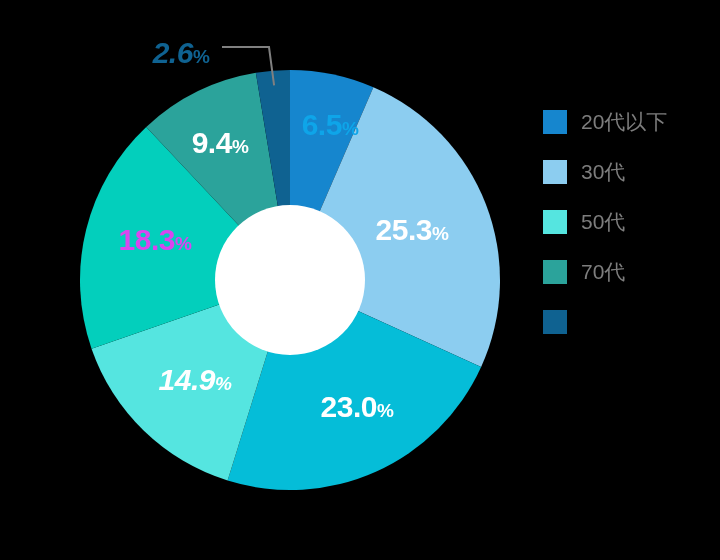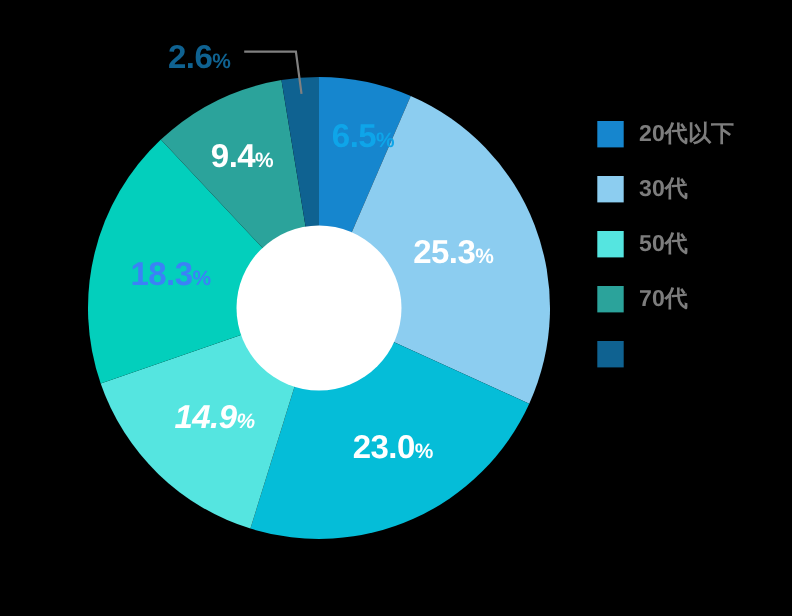--- a/index.html
+++ b/index.html
@@ -34,34 +34,33 @@
   .slice-label .pct { font-size:19px; }
 
   .callout-label {
     position:absolute;
     font-weight:700;
     white-space:nowrap;
     transform:translate(-50%,-50%);
     letter-spacing:-0.5px;
     line-height:1;
   }
-  .callout-label .num { font-size:30px; }
+  .callout-label .num { font-size:30px;font-style:italic; }
   .callout-label .pct { font-size:19px; }
 
   #legend {
     position:absolute;
     left:543px; top:110px;
     width:170px;
   }
   .legend-item {
     display:flex;
     align-items:flex-end;
     height:24px;
     margin-bottom:26px;
-    font-weight:bold;
   }
   .legend-swatch {
     width:24px; height:24px;
     flex:0 0 24px;
     display:block;
   }
   .legend-text {
     margin-left:14px;
     color:#7d7d7d;
     font-size:21px;
@@ -88,21 +87,21 @@
       <g id="leader-group">
           <polyline points="222,47 269,47 274.1,85.4" fill="none" stroke="#808080" stroke-width="2"></polyline>
         </g>
       <circle id="donut-hole" cx="290" cy="280" r="75" fill="#ffffff"></circle>
     </svg>
     <div id="labels-layer">
         <div class="slice-label" style="left: 330px; top: 125px; color: #0ea5e9;"><span class="num">6.5</span><span class="pct">%</span></div>
         <div class="slice-label" style="left: 412px; top: 230px; color: rgb(255, 255, 255);"><span class="num">25.3</span><span class="pct">%</span></div>
         <div class="slice-label" style="left: 357px; top: 407px; color: rgb(255, 255, 255); text-align: right;"><span class="num">23.0</span><span class="pct">%</span></div>
         <div class="slice-label" style="left: 195px; top: 380px; color: rgb(255, 255, 255); font-style: italic;"><span class="num">14.9</span><span class="pct">%</span></div>
-        <div class="slice-label" style="left: 155px; top: 250px; color: #3b82f6;"><span class="num">18.3</span><span class="pct">%</span></div>
+        <div class="slice-label" style="left: 155px; top: 240px; color: #d946ef;"><span class="num">18.3</span><span class="pct">%</span></div>
         <div class="slice-label" style="left: 220px; top: 143px; color: rgb(255, 255, 255);"><span class="num">9.4</span><span class="pct">%</span></div>
         <div class="callout-label" style="left: 181px; top: 53px; color: rgb(15, 98, 145);"><span class="num">2.6</span><span class="pct">%</span></div>
       </div>
   </div>
 
   <div id="legend">
       <div class="legend-item">
         <span class="legend-swatch" style="background: rgb(22, 134, 206);"></span>
         <span class="legend-text">20代以下</span>
       </div>

